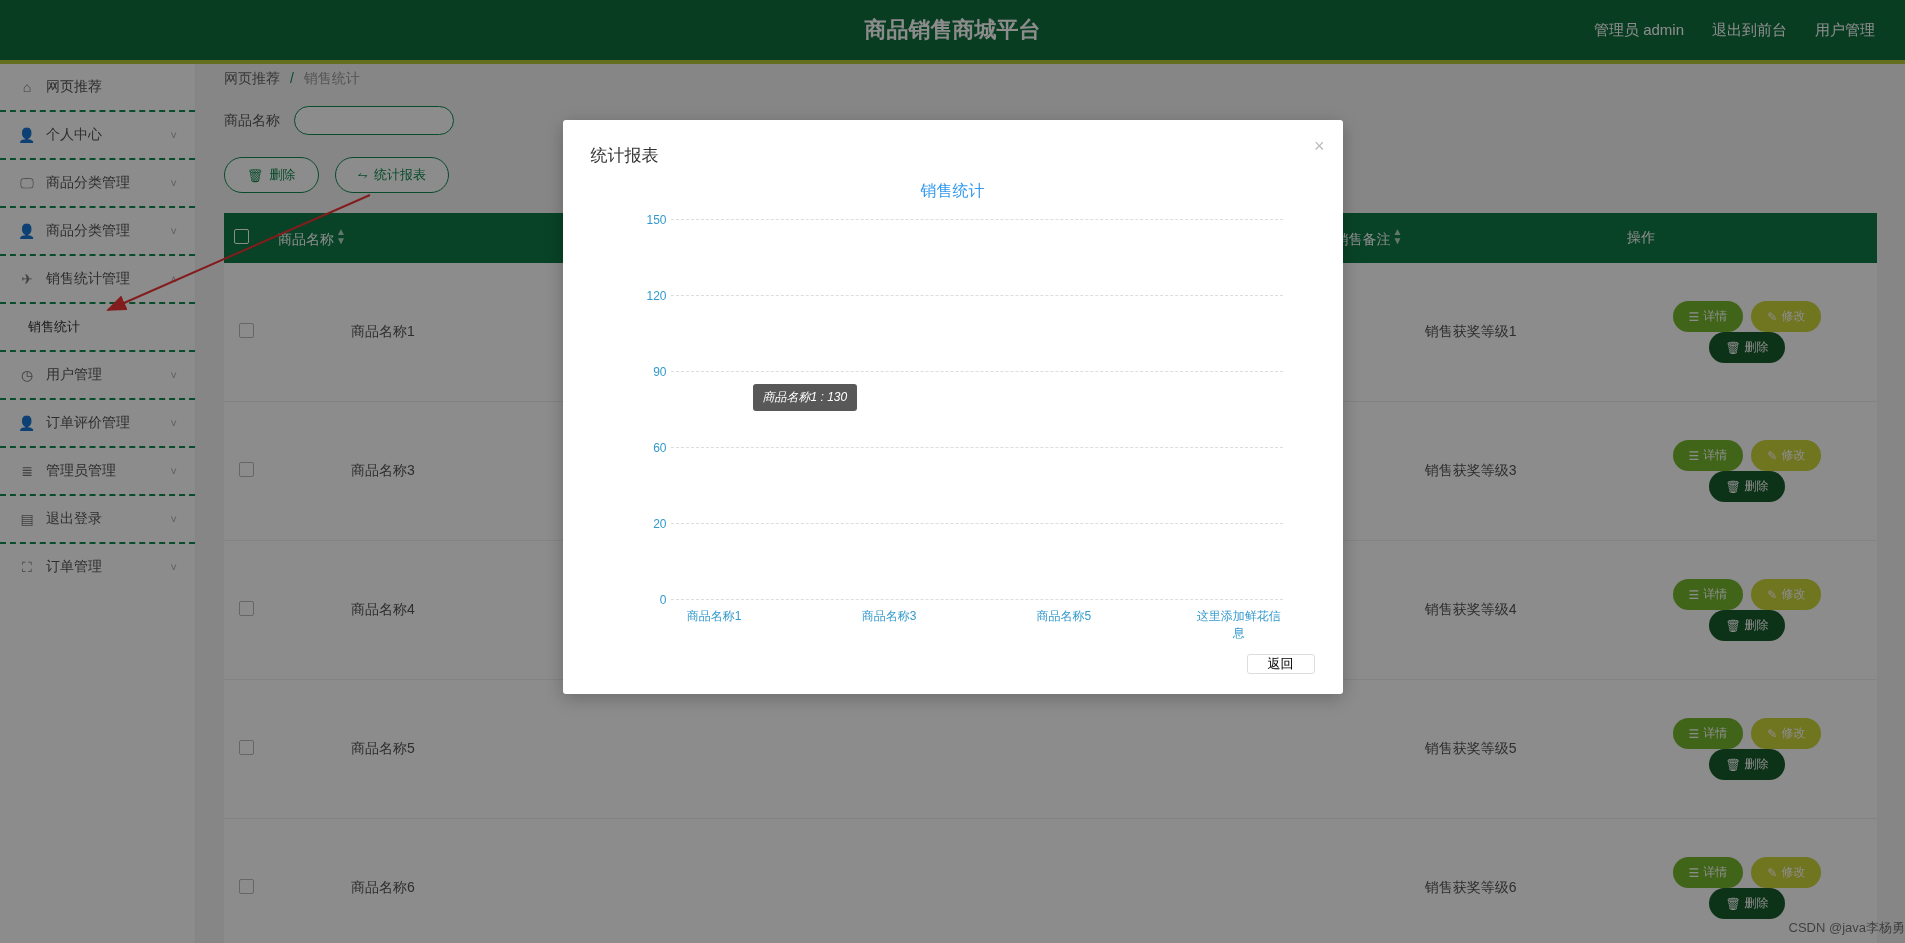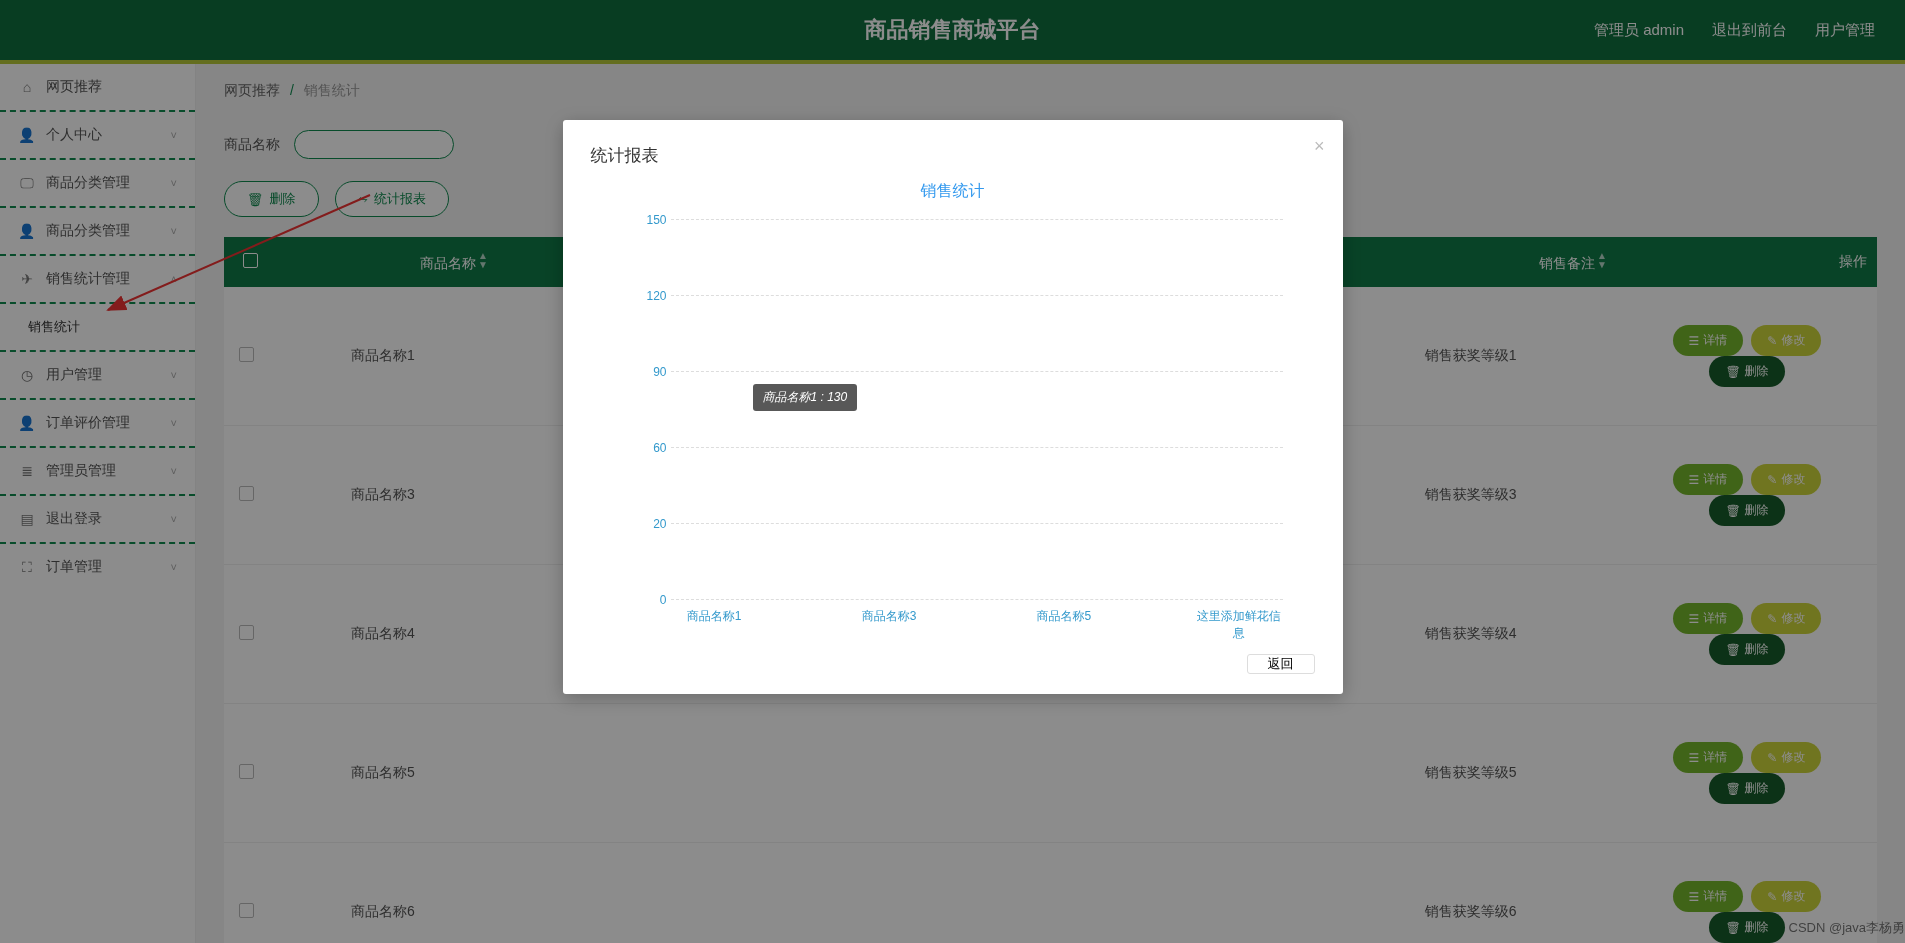--- a/index.html
+++ b/index.html
@@ -18,37 +18,37 @@
 .sidebar { width: 196px; background: #fff; border-right: 1px solid #eee; }
 .menu-item { display: flex; align-items: center; padding: 14px 18px; color: #555; cursor: pointer; border-bottom: 2px dashed #0f8a4f; position: relative; }
 .menu-item:last-child { border-bottom: none; }
 .menu-ico { width: 18px; height: 18px; margin-right: 10px; display: inline-flex; align-items: center; justify-content: center; color: #777; }
 .menu-label { flex: 1; font-size: 14px; }
 .menu-caret { color: #aaa; font-size: 11px; }
 .submenu-item { padding: 14px 18px 14px 28px; font-size: 13px; color: #333; cursor: pointer; border-bottom: 2px dashed #0f8a4f; }
 
 
 .main { flex: 1; padding: 0; }
-.breadcrumb { padding: 18px 28px; color: #666; font-size: 14px; }
+.breadcrumb { padding: 6px 28px; color: #666; font-size: 14px; }
 .breadcrumb .slash { color: #0f8a4f; margin: 0 6px; }
 .breadcrumb .cur { color: #999; }
 .content { padding: 0 28px; }
 
 .filter-row { display: flex; align-items: center; gap: 14px; margin: 12px 0 22px 0; }
 .filter-label { color: #555; }
 .search-input { border: 1px solid #0f8a4f; border-radius: 20px; padding: 6px 14px 6px 34px; width: 160px; position: relative; background: #fff; }
 .search-wrap { position: relative; }
 .search-ico { position: absolute; left: 12px; top: 50%; transform: translateY(-50%); color: #aaa; font-size: 14px; }
 
 .action-row { display: flex; gap: 16px; margin-bottom: 20px; }
 .pill-btn { border: 1px solid #0f8a4f; background: #fff; color: #0f8a4f; border-radius: 22px; padding: 8px 22px; font-size: 13px; cursor: pointer; display: inline-flex; align-items: center; gap: 6px; }
 
 
 .tbl { width: 100%; border-collapse: collapse; }
-.tbl thead th { background: #0f7a47; color: #fff; padding: 14px 10px; font-weight: normal; font-size: 14px; text-align: right; }
+.tbl thead th { background: #0f7a47; color: #fff; padding: 14px 10px; font-weight: normal; font-size: 14px; text-align: left; }
 .tbl tbody td { padding: 38px 10px; border-bottom: 1px solid #eee; text-align: center; color: #555; background: #fff; }
 .th-check, .td-check { width: 44px; }
 .chk { width: 15px; height: 15px; border: 1px solid #bbb; display: inline-block; border-radius: 2px; background: #fff; }
 .th-check .chk { border-color: #fff; background: transparent; }
 .sort-ico { font-size: 10px; opacity: .7; margin-left: 2px; display:inline-block; line-height:9px;}
 .op-btn { border: none; border-radius: 18px; padding: 7px 16px; font-size: 12px; color: #fff; cursor: pointer; margin: 0 4px; display:inline-flex; align-items:center; gap:4px;}
 .op-detail { background: #76b72c; }
 .op-edit { background: #cdd53b; }
 .op-del { background: #175c2a; }
 

